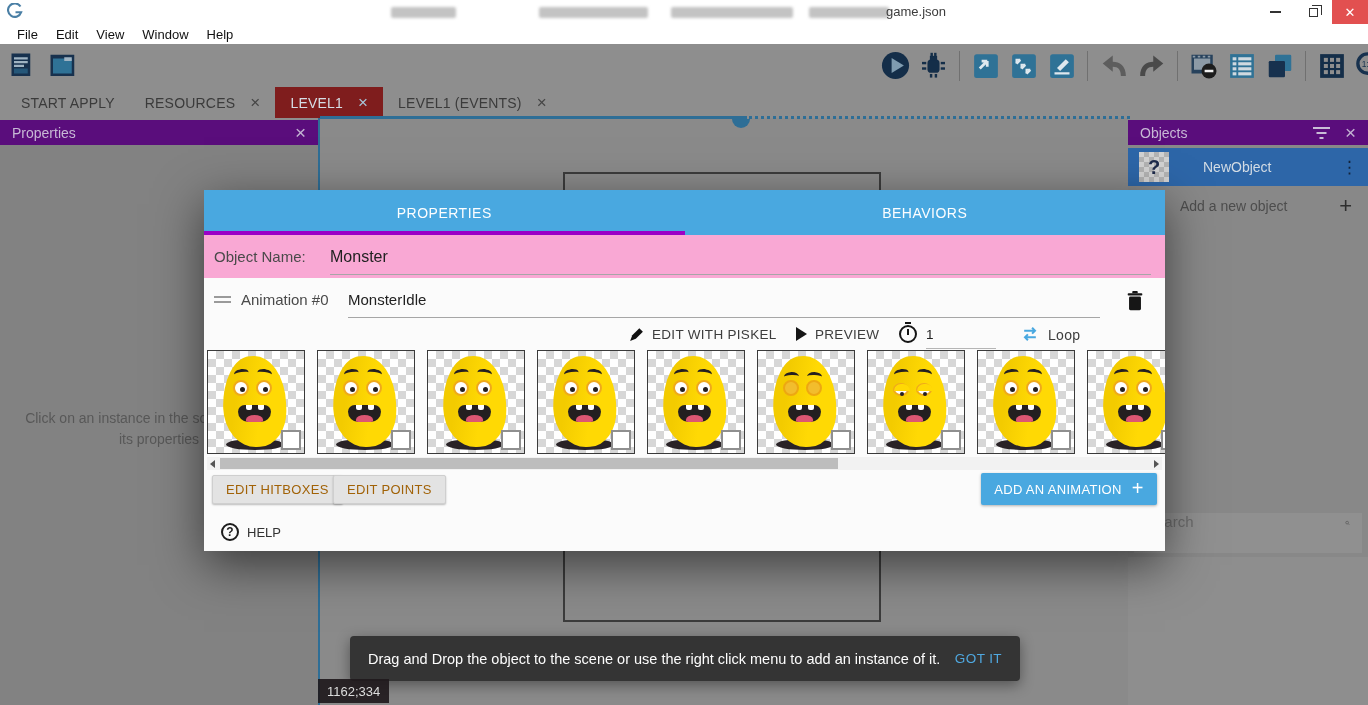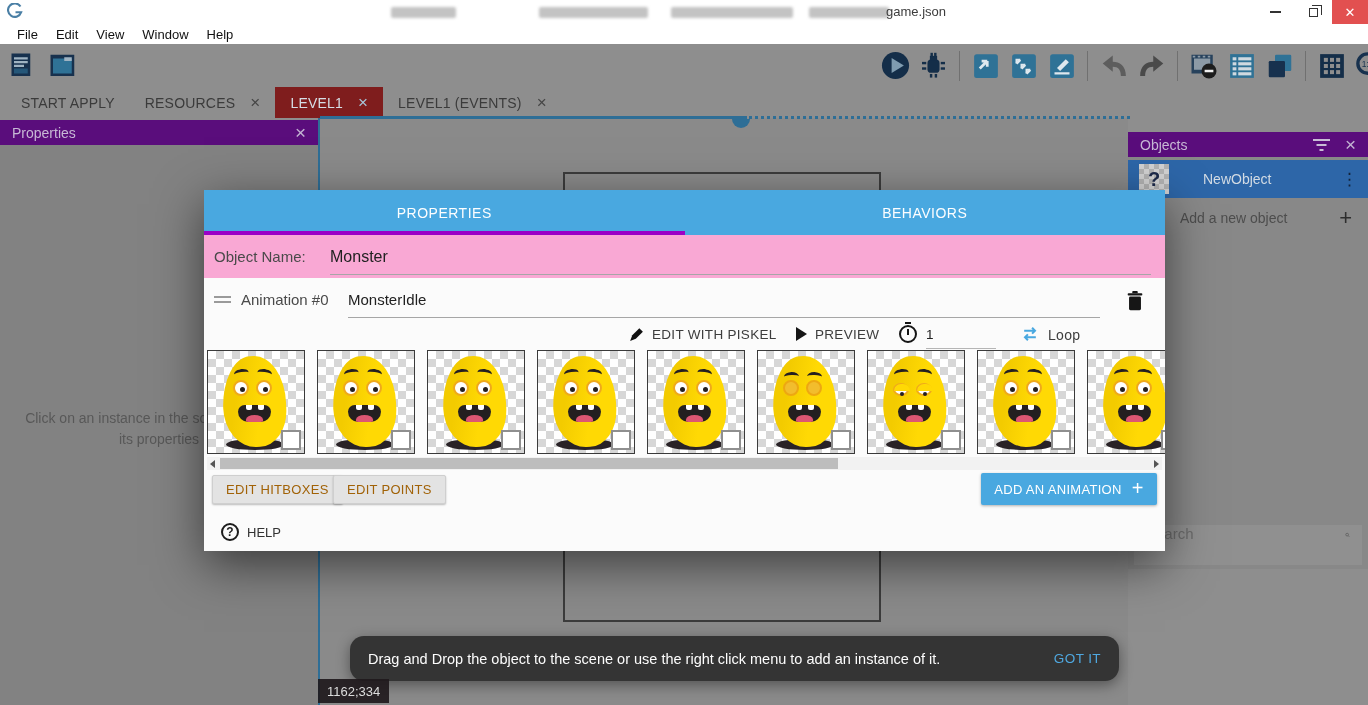--- a/index.html
+++ b/index.html
@@ -43,21 +43,21 @@
   .props-empty{position:absolute;left:0;top:288px;width:100%;text-align:center;font-size:14px;color:#585858;line-height:21px}
 
   
   .scene{position:absolute;left:318px;top:118px;width:810px;height:587px;background:#8a8a8a;border-left:2px solid #2e6e96}
   .scene-topline-solid{position:absolute;left:0;top:-2px;width:424px;height:3px;background:#2e6e96}
   .scene-topline-dotted{position:absolute;left:424px;top:-2px;width:386px;height:0;border-top:3px dotted #2e6e96}
   .scene-knob{position:absolute;left:412px;top:1px;width:18px;height:9px;background:#2e6e96;border-radius:0 0 9px 9px}
   .game-rect{position:absolute;left:243px;top:54px;width:318px;height:450px;border:2px solid #3c3c3c}
 
   
-  .objects-panel{position:absolute;left:1128px;top:132px;width:240px;height:437px;background:#888888}
+  .objects-panel{position:absolute;left:1128px;top:120px;width:240px;height:437px;background:#888888}
   .filter-icon{margin-left:auto;margin-right:14px}
   .object-row{position:absolute;left:0;top:28px;width:240px;height:38px;background:#2d66a8;display:flex;align-items:center}
   .obj-thumb{width:30px;height:30px;margin-left:11px;background-color:#d2d2d2;background-image:linear-gradient(45deg,#b3b3b3 25%,transparent 25%,transparent 75%,#b3b3b3 75%),linear-gradient(45deg,#b3b3b3 25%,transparent 25%,transparent 75%,#b3b3b3 75%);background-size:10px 10px;background-position:0 0,5px 5px;display:flex;align-items:center;justify-content:center;font-weight:bold;font-size:20px;color:#1d2a4a}
   .obj-label{margin-left:34px;font-size:14px;color:#d2dbe4}
   .kebab{margin-left:auto;margin-right:10px;font-size:17px;color:#132339;letter-spacing:0}
   .add-row{position:absolute;left:0;top:70px;width:240px;height:32px;display:flex;align-items:center}
   .add-label{margin-left:52px;font-size:14px;color:#4d4d4d}
   .add-plus{margin-left:auto;margin-right:16px;font-size:22px;color:#2e2e2e;font-weight:400}
   .search-box{position:absolute;left:6px;bottom:4px;width:228px;height:40px;background:#909090;display:flex;align-items:flex-start;padding:0 12px}
   .search-input{flex:1;background:transparent;border:none;outline:none;font-size:15px;color:#3f3f3f;font-family:"Liberation Sans",sans-serif}
@@ -123,21 +123,21 @@
   .blue-btn .plus{font-size:20px;font-weight:400;margin-top:-2px}
   .dlg-footer{position:absolute;left:0;top:328px;width:961px;height:33px}
   .help-wrap{position:absolute;left:17px;top:5px;display:flex;align-items:center;gap:8px;font-size:13px;color:#333}
   .help-circle{width:18px;height:18px;border:2px solid #1c1c1c;border-radius:50%;display:flex;align-items:center;justify-content:center;font-size:12px;font-weight:bold;color:#1c1c1c}
   .footer-right{position:absolute;right:7px;top:2px;display:flex;align-items:center;gap:16px}
   .cancel-btn{font-size:14px;color:#4d4d4d;letter-spacing:.4px}
   .apply-outline{border:2px solid #e0393e;padding:5px 11px}
   .apply-btn{font-size:14px;color:#49a8e0;letter-spacing:.4px}
 
   
-  .toast{position:absolute;left:350px;top:636px;width:769px;height:45px;background:#343434;border-radius:14px;box-shadow:0 4px 14px rgba(0,0,0,.4);display:flex;align-items:center;padding:0 18px;z-index:60}
+  .toast{position:absolute;left:350px;top:636px;width:670px;height:45px;background:#343434;border-radius:4px;box-shadow:0 4px 14px rgba(0,0,0,.4);display:flex;align-items:center;padding:0 18px;z-index:60}
   .toast-msg{flex:1;font-size:14.5px;color:#fdfdfd}
   .toast-action{font-size:13.5px;color:#4fa8e0;letter-spacing:.4px;margin-left:12px}
 
   
   .coords{position:absolute;left:318px;top:679px;height:24px;background:rgba(32,25,28,.92);color:#dcdcdc;font-size:13px;display:flex;align-items:center;padding:0 9px;z-index:60}
 </style>
 </head>
 <body>
 
 <div class="titlebar">

